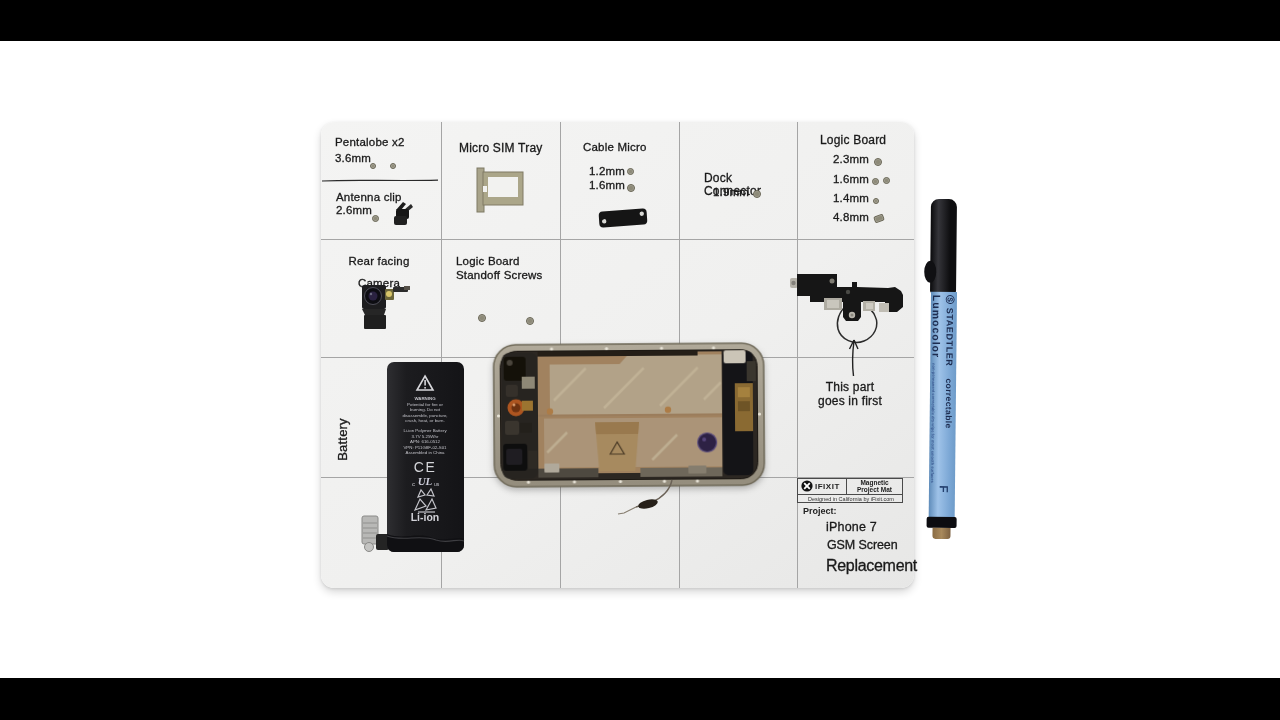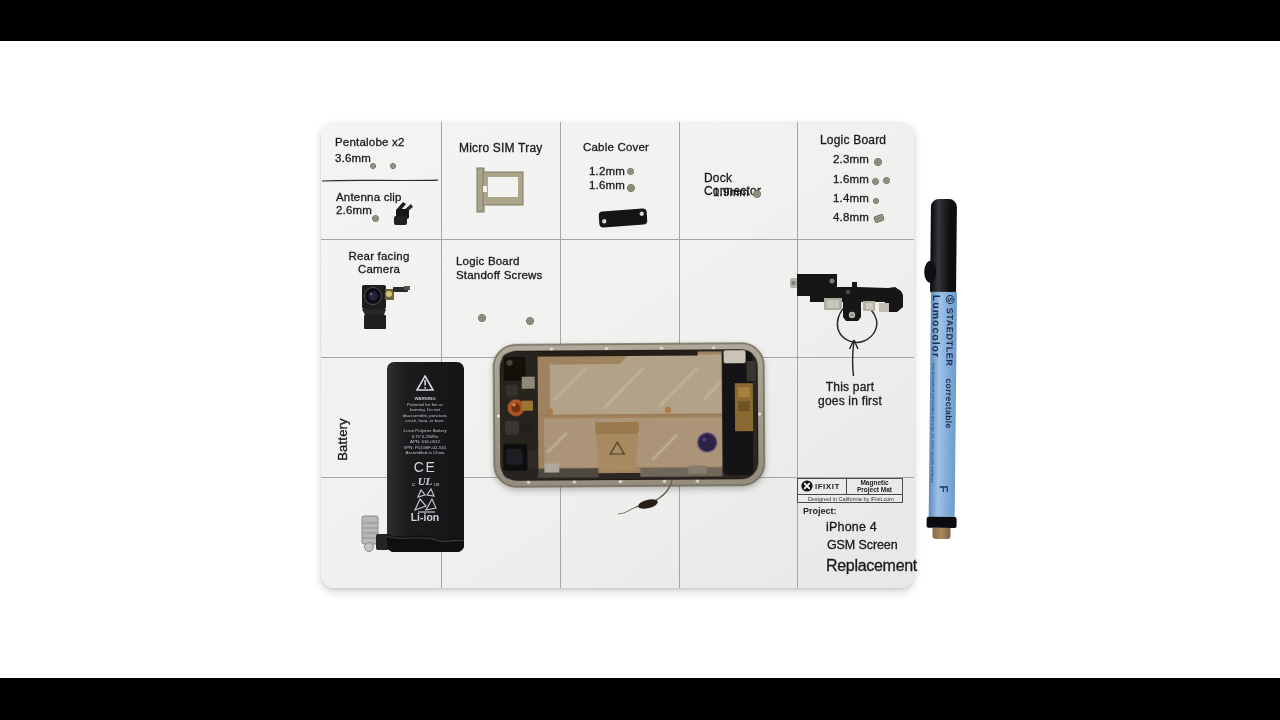--- a/index.html
+++ b/index.html
@@ -59,21 +59,21 @@
 
 <div class="abs hw" style="left:459px;top:141px;font-size:12px;letter-spacing:0.2px;">Micro SIM Tray</div>
 
 <svg class="abs" style="left:475px;top:166px;" width="50" height="50" viewBox="0 0 50 50">
   <rect x="2" y="2" width="7" height="44" fill="#a8a38a" stroke="#7e7a64" stroke-width="1"></rect>
   <rect x="8" y="6" width="40" height="33" fill="#aba689" stroke="#807b64" stroke-width="1"></rect>
   <rect x="13" y="11" width="30" height="20" fill="#f2f2f0"></rect>
   <rect x="8" y="20" width="4" height="6" fill="#f1f1ef"></rect>
 </svg>
 
-<div class="abs hw" style="left:583px;top:141px;font-size:11.5px;letter-spacing:0.2px;">Cable Cover</div>
+<div class="abs hw" style="left:583px;top:141px;font-size:11.5px;letter-spacing:0.2px;">Cable Micro</div>
 
 <div class="abs hw" style="left:589px;top:164px;font-size:11.5px;line-height:14px;">1.2mm<br>1.6mm</div>
 
 <div class="screw" style="left:627px;top:168px;width:5px;height:5px;"></div>
 
 <div class="screw" style="left:627px;top:184px;width:6px;height:6px;"></div>
 
 <svg class="abs" style="left:597px;top:206px;" width="52" height="24" viewBox="0 0 52 24">
   <g transform="rotate(-4 26 12)">
     <rect x="2" y="4" width="48" height="16" rx="4" fill="#151515"></rect>
@@ -96,21 +96,21 @@
 <div class="abs hw" style="left:833px;top:173px;font-size:11.5px;">1.6mm</div>
 <div class="screw" style="left:872px;top:178px;width:5px;height:5px;"></div>
 <div class="screw" style="left:883px;top:177px;width:5px;height:5px;"></div>
 
 <div class="abs hw" style="left:833px;top:192px;font-size:11.5px;text-align:right;">1.4mm</div>
 <div class="screw" style="left:873px;top:198px;width:4px;height:4px;"></div>
 
 <div class="abs hw" style="left:833px;top:211px;font-size:11.5px;">4.8mm</div>
 <div class="screw" style="left:874px;top:215px;width:8px;height:5px;border-radius:2px;transform:rotate(-20deg);"></div>
 
-<div class="abs hw" style="left:338px;top:250px;font-size:11.5px;text-align:center;width:82px;line-height:13px;">Rear facing<br>Camera</div>
+<div class="abs hw" style="left:338px;top:250px;font-size:11.5px;text-align:center;width:82px;line-height:22px;">Rear facing<br>Camera</div>
 
 <svg class="abs" style="left:356px;top:281px;" width="56" height="50" viewBox="0 0 56 50">
   <rect x="6" y="4" width="24" height="24" rx="2" fill="#1d1d1f"></rect>
   <circle cx="17" cy="15" r="8.5" fill="#0d0d12" stroke="#4e4e58" stroke-width="1"></circle>
   <circle cx="17" cy="15" r="4.5" fill="#2a2240"></circle>
   <circle cx="15" cy="13" r="1.2" fill="#6a6a7e"></circle>
   <rect x="29" y="8" width="9" height="11" rx="1" fill="#6b663a"></rect>
   <circle cx="33" cy="13" r="3" fill="#d8c66a"></circle>
   <rect x="37" y="6" width="15" height="5" rx="1" fill="#2b2b2b"></rect>
   <rect x="48" y="5" width="6" height="4" fill="#555048"></rect>
@@ -162,21 +162,21 @@
 </svg>
 
 <div class="abs" style="left:815px;top:482px;font-size:8px;font-weight:bold;color:#222;letter-spacing:0.5px;">IFIXIT</div>
 
 <div class="abs" style="left:847px;top:480px;width:55px;font-size:6.5px;font-weight:bold;color:#222;text-align:center;line-height:6.5px;">Magnetic<br>Project Mat</div>
 
 <div class="abs" style="left:800px;top:496px;width:102px;font-size:5.5px;color:#333;text-align:center;">Designed in California by iFixit.com</div>
 
 <div class="abs" style="left:803px;top:506px;font-size:9px;font-weight:bold;color:#222;">Project:</div>
 
-<div class="abs hw" style="left:826px;top:520px;font-size:12.5px;">iPhone 4</div>
+<div class="abs hw" style="left:826px;top:520px;font-size:12.5px;">iPhone 7</div>
 
 <div class="abs hw" style="left:827px;top:538px;font-size:12.5px;letter-spacing:-0.1px;">GSM Screen</div>
 
 <div class="abs hw" style="left:826px;top:557px;font-size:16px;letter-spacing:-0.3px;">Replacement</div>
 
 <svg class="abs" style="left:492px;top:342px;filter:drop-shadow(0 3px 3px rgba(0,0,0,0.25));transform:rotate(-0.4deg);" width="274" height="146" viewBox="0 0 274 146">
   <defs>
     <linearGradient id="band" x1="0" y1="0" x2="0" y2="1">
       <stop offset="0" stop-color="#b0a999"></stop>
         <stop offset="0.5" stop-color="#a29b8b"></stop>

